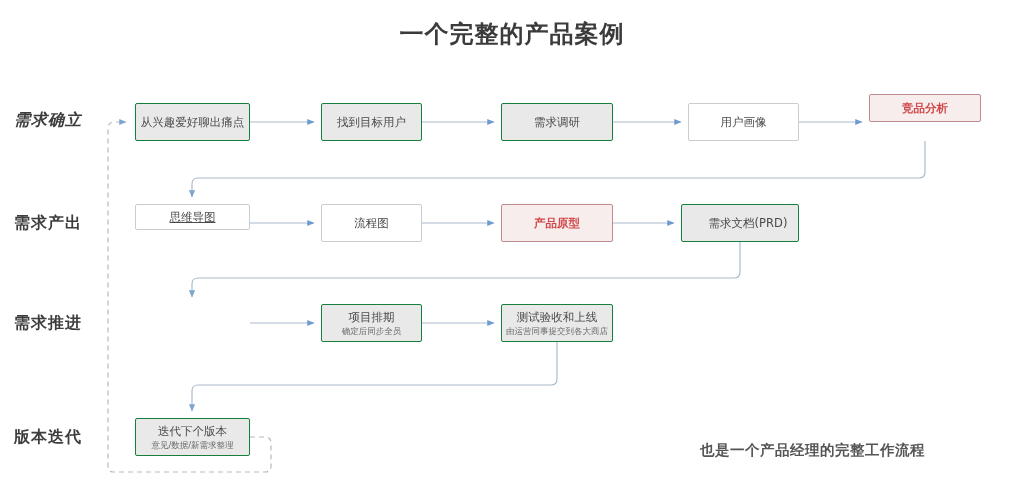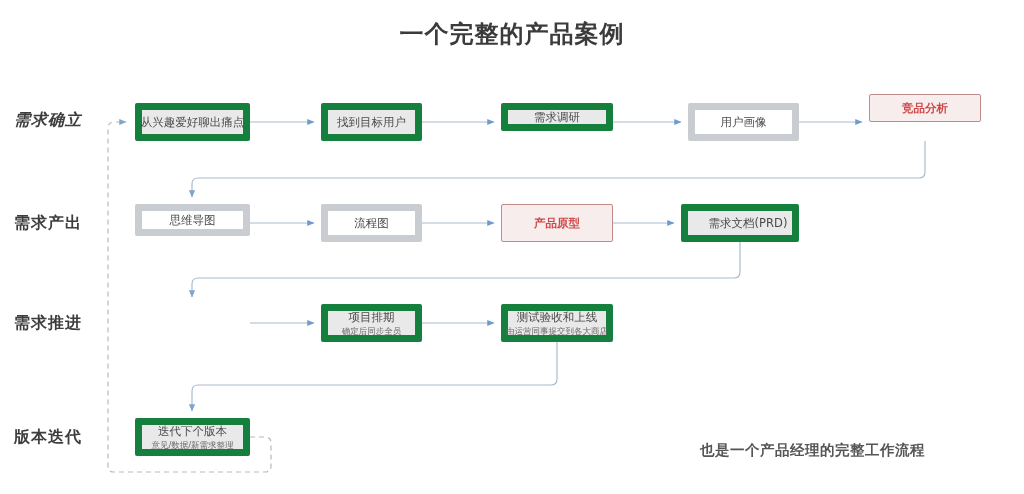--- a/index.html
+++ b/index.html
@@ -48,21 +48,21 @@
     letter-spacing: 1px;
     white-space: nowrap;
   }
   .node {
     position: absolute;
     box-sizing: border-box;
     display: flex;
     flex-direction: column;
     align-items: center;
     justify-content: center;
-    border: 7px solid #15803d;
+    border: 1px solid #15803d;
     background: #e9e9e9;
     border-radius: 2px;
     text-align: center;
     line-height: 1.25;
   }
   .node .n-title {
     font-size: 11.5px;
     color: #4a4a4a;
     white-space: nowrap;
   }
@@ -143,31 +143,31 @@
   <div class="row-label" style="left:14px;top:213px;">需求产出</div>
   <div class="row-label" style="left:14px;top:313px;">需求推进</div>
   <div class="row-label" style="left:14px;top:427px;">版本迭代</div>
 
   <div class="node" style="left:135px;top:103px;width:115px;height:38px;">
     <span class="n-title">从兴趣爱好聊出痛点</span>
   </div>
   <div class="node" style="left:321px;top:103px;width:101px;height:38px;">
     <span class="n-title">找到目标用户</span>
   </div>
-  <div class="node" style="left:501px;top:103px;width:112px;height:28px;">
+  <div class="node" style="left:501px;top:103px;width:112px;height:38px;">
     <span class="n-title">需求调研</span>
   </div>
   <div class="node white" style="left:688px;top:103px;width:111px;height:38px;">
     <span class="n-title">用户画像</span>
   </div>
   <div class="node accent" style="left:869px;top:94px;width:112px;height:28px;">
     <span class="n-title">竞品分析</span>
   </div>
 
-  <div class="node white" style="left:135px;top:204px;width:115px;height:32px;">
+  <div class="node white" style="left:135px;top:204px;width:115px;height:26px;text-decoration:underline;">
     <span class="n-title">思维导图</span>
   </div>
   <div class="node white" style="left:321px;top:204px;width:101px;height:38px;">
     <span class="n-title">流程图</span>
   </div>
   <div class="node accent" style="left:501px;top:204px;width:112px;height:38px;">
     <span class="n-title">产品原型</span>
   </div>
   <div class="node" style="left:681px;top:204px;width:118px;height:38px;padding-left:16px;">
     <span class="n-title">需求文档(PRD)</span>

